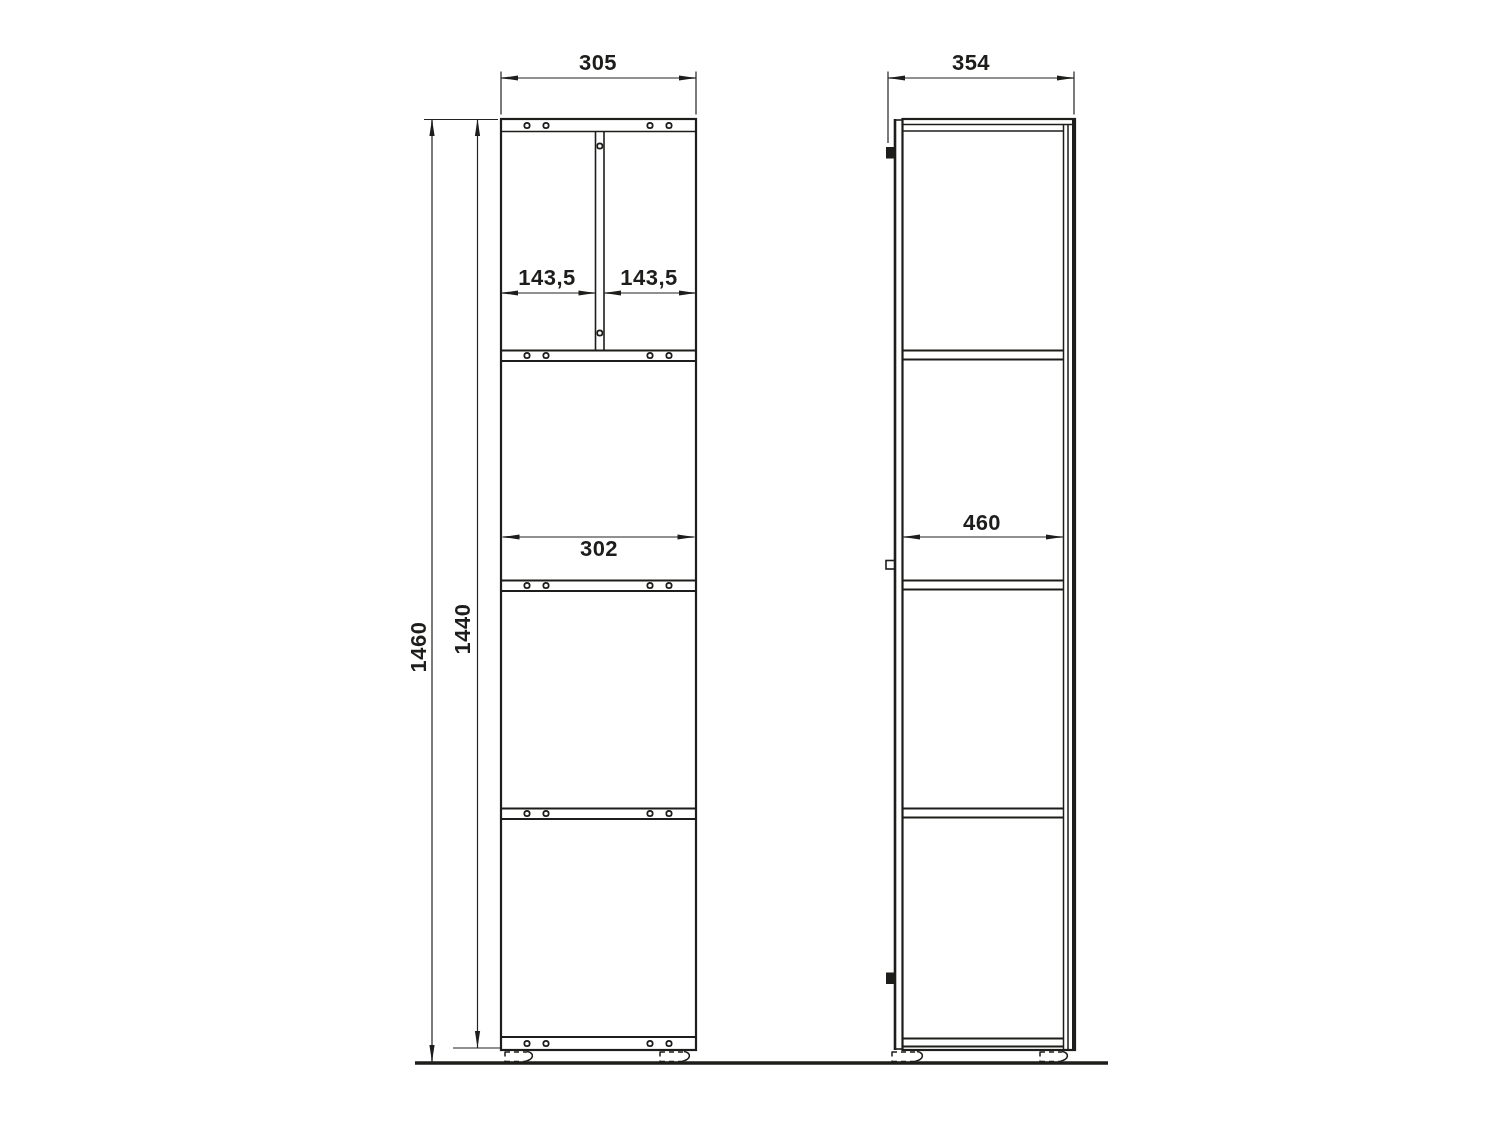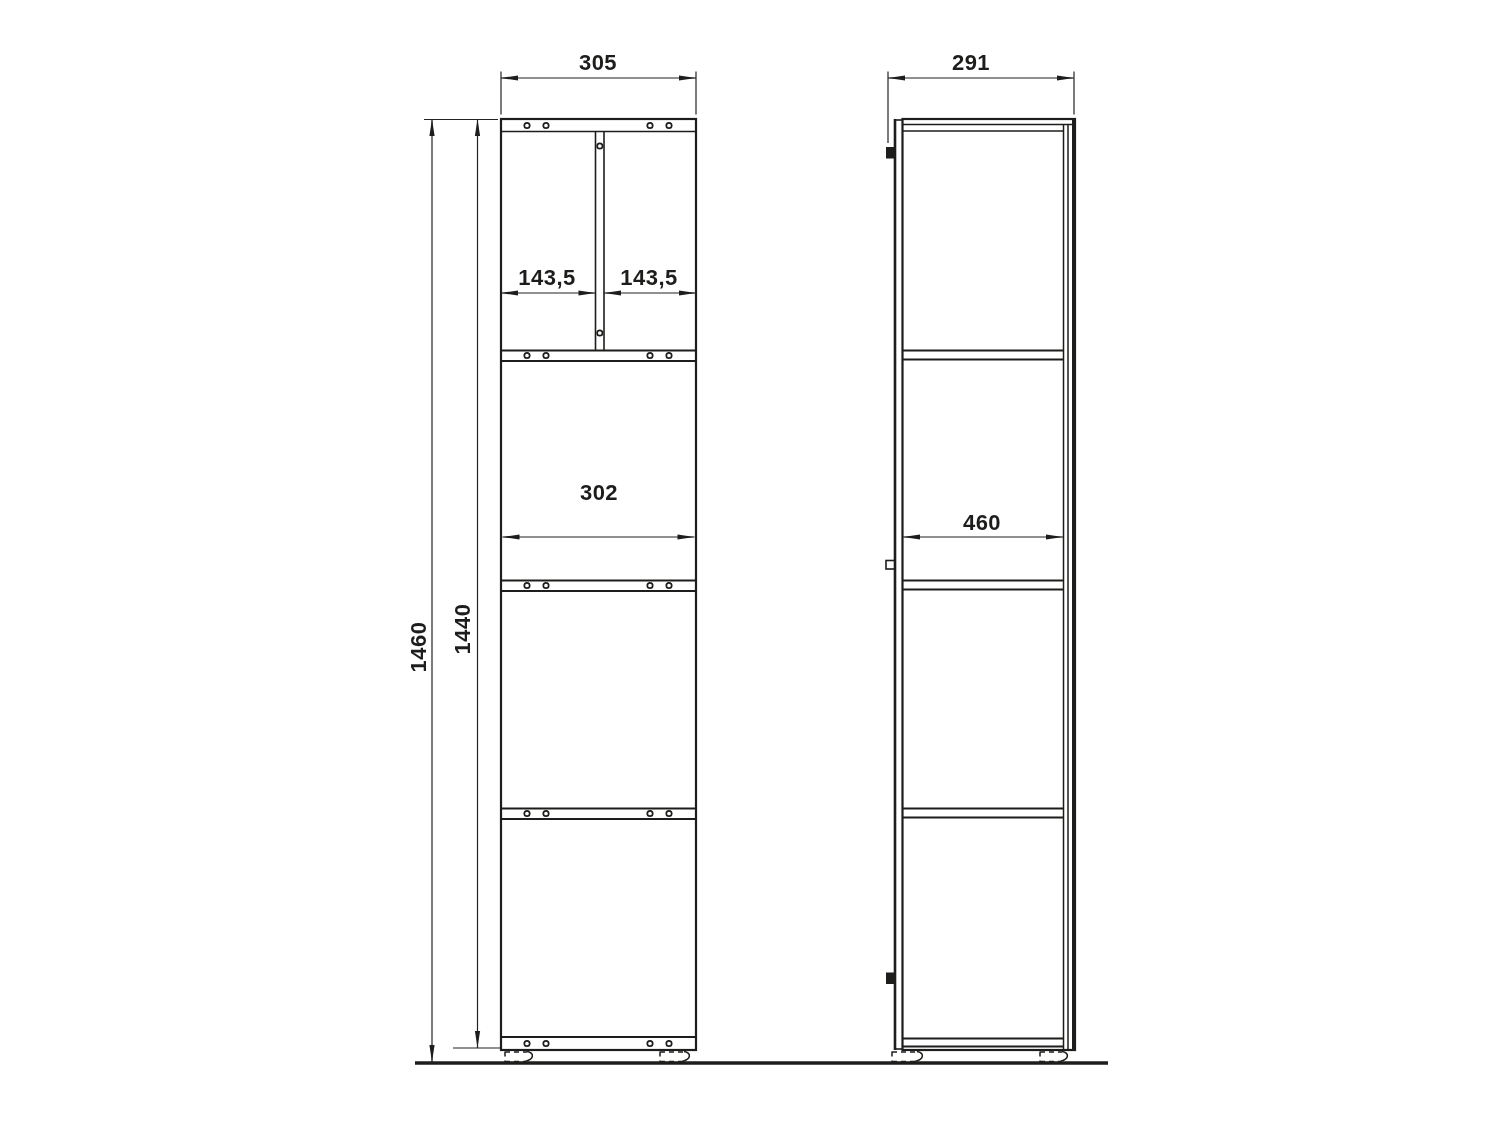--- a/index.html
+++ b/index.html
@@ -189,27 +189,27 @@
         <polygon points="477.5,1048 474.9,1031 480.1,1031" stroke="none"></polygon>
       </g>
 
       <line x1="424" y1="119.5" x2="498" y2="119.5"></line>
       <line x1="453" y1="1048" x2="500" y2="1048"></line>
     </g>
   </svg>
 
   <div class="dim-label" style="left:598px;top:63px">305</div>
 
-  <div class="dim-label" style="left:971px;top:63px">291</div>
+  <div class="dim-label" style="left:971px;top:63px">354</div>
 
   <div class="dim-label" style="left:547px;top:278px">143,5</div>
 
   <div class="dim-label" style="left:649px;top:278px">143,5</div>
 
-  <div class="dim-label" style="left:599px;top:493px">302</div>
+  <div class="dim-label" style="left:599px;top:549px">302</div>
 
   <div class="dim-label" style="left:982px;top:523px">460</div>
 
   <div class="dim-label vertical" style="left:419px;top:647px">1460</div>
 
   <div class="dim-label vertical" style="left:463px;top:629px">1440</div>
 
 </div>
 
 </body></html>

